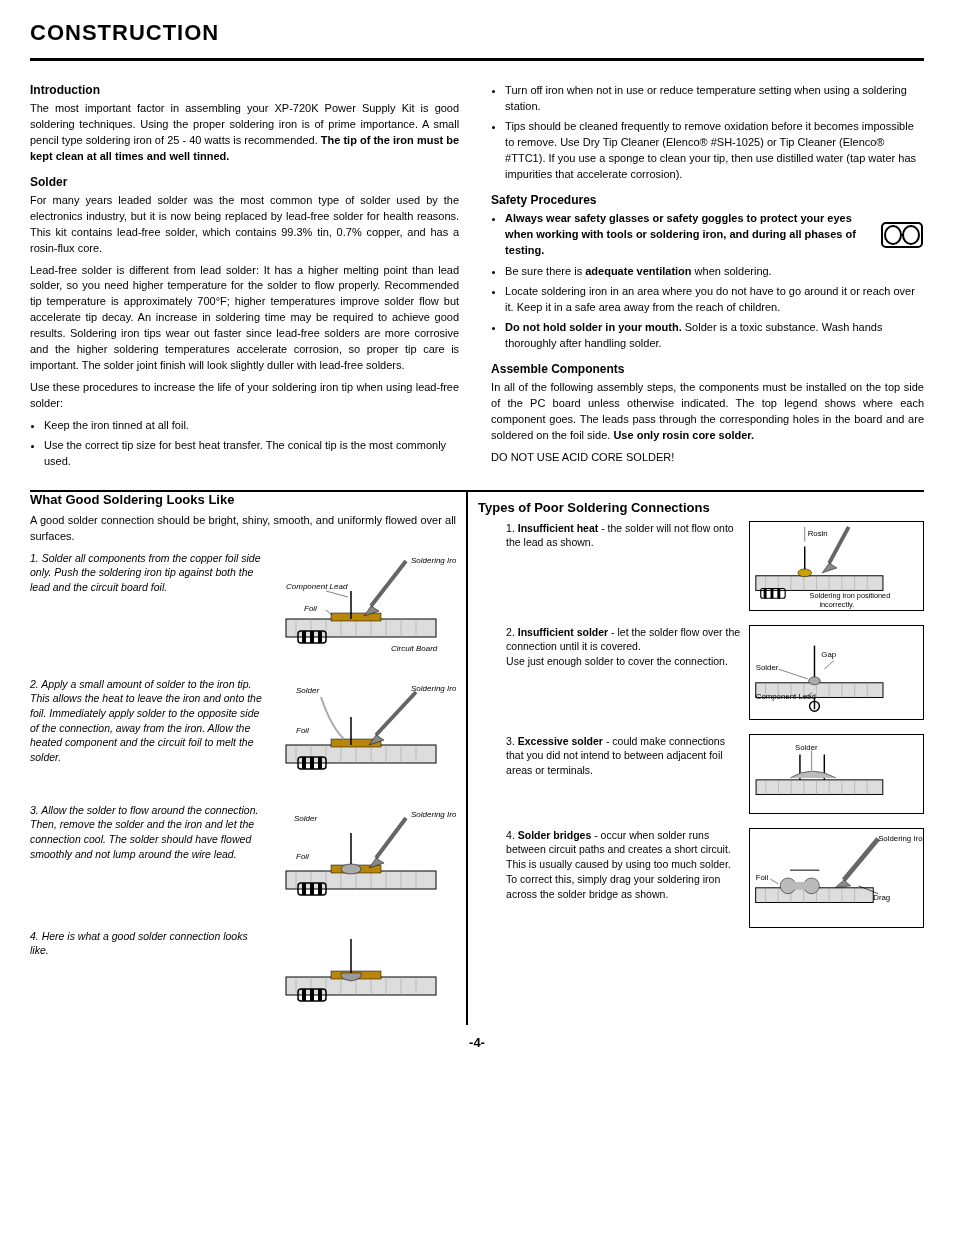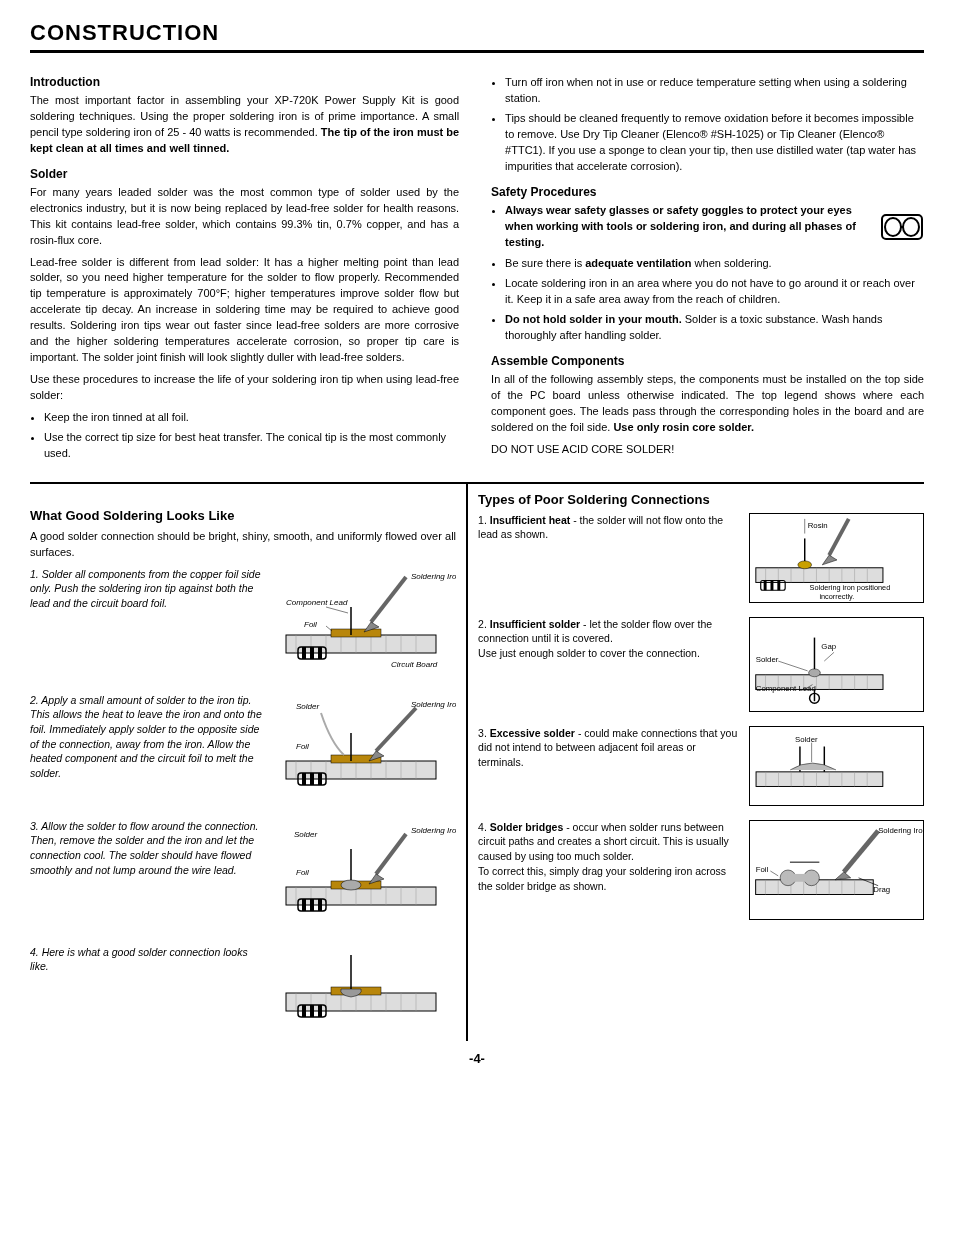--- a/index.html
+++ b/index.html
@@ -9,21 +9,21 @@
       background: #fff;
       color: #000;
       width: 954px;
       min-height: 1235px;
       padding: 20px 30px;
     }
     h1.main-title {
       font-size: 22px;
       font-weight: bold;
       border-bottom: 3px solid #000;
-      padding-bottom: 4px;
+      padding-bottom: 12px;
       margin-bottom: 12px;
       text-transform: uppercase;
       letter-spacing: 1px;
     }
     .two-col {
       display: flex;
       gap: 32px;
     }
     .col-left {
       width: 48%;
@@ -56,21 +56,21 @@
     
     .lower-section {
       display: flex;
       border-top: 2px solid #000;
       margin-top: 14px;
     }
     .lower-left {
       width: 49%;
       border-right: 2px solid #000;
       padding-right: 10px;
-      padding-top: 24px;
+      padding-top: 0;
     }
     .lower-right {
       width: 51%;
       padding-left: 10px;
       padding-top: 8px;
     }
     h2.lower-title {
       font-size: 13px;
       font-weight: bold;
       margin-bottom: 6px;
@@ -103,20 +103,21 @@
     .poor-row {
       display: flex;
       align-items: flex-start;
       margin-bottom: 12px;
       gap: 8px;
     }
     .poor-text {
       flex: 1;
       font-size: 10.5px;
       line-height: 1.4;
+      margin-left: 28px;
     }
     .poor-img {
       width: 175px;
       flex-shrink: 0;
     }
 
     
     .safety-row {
       display: flex;
       align-items: flex-start;

